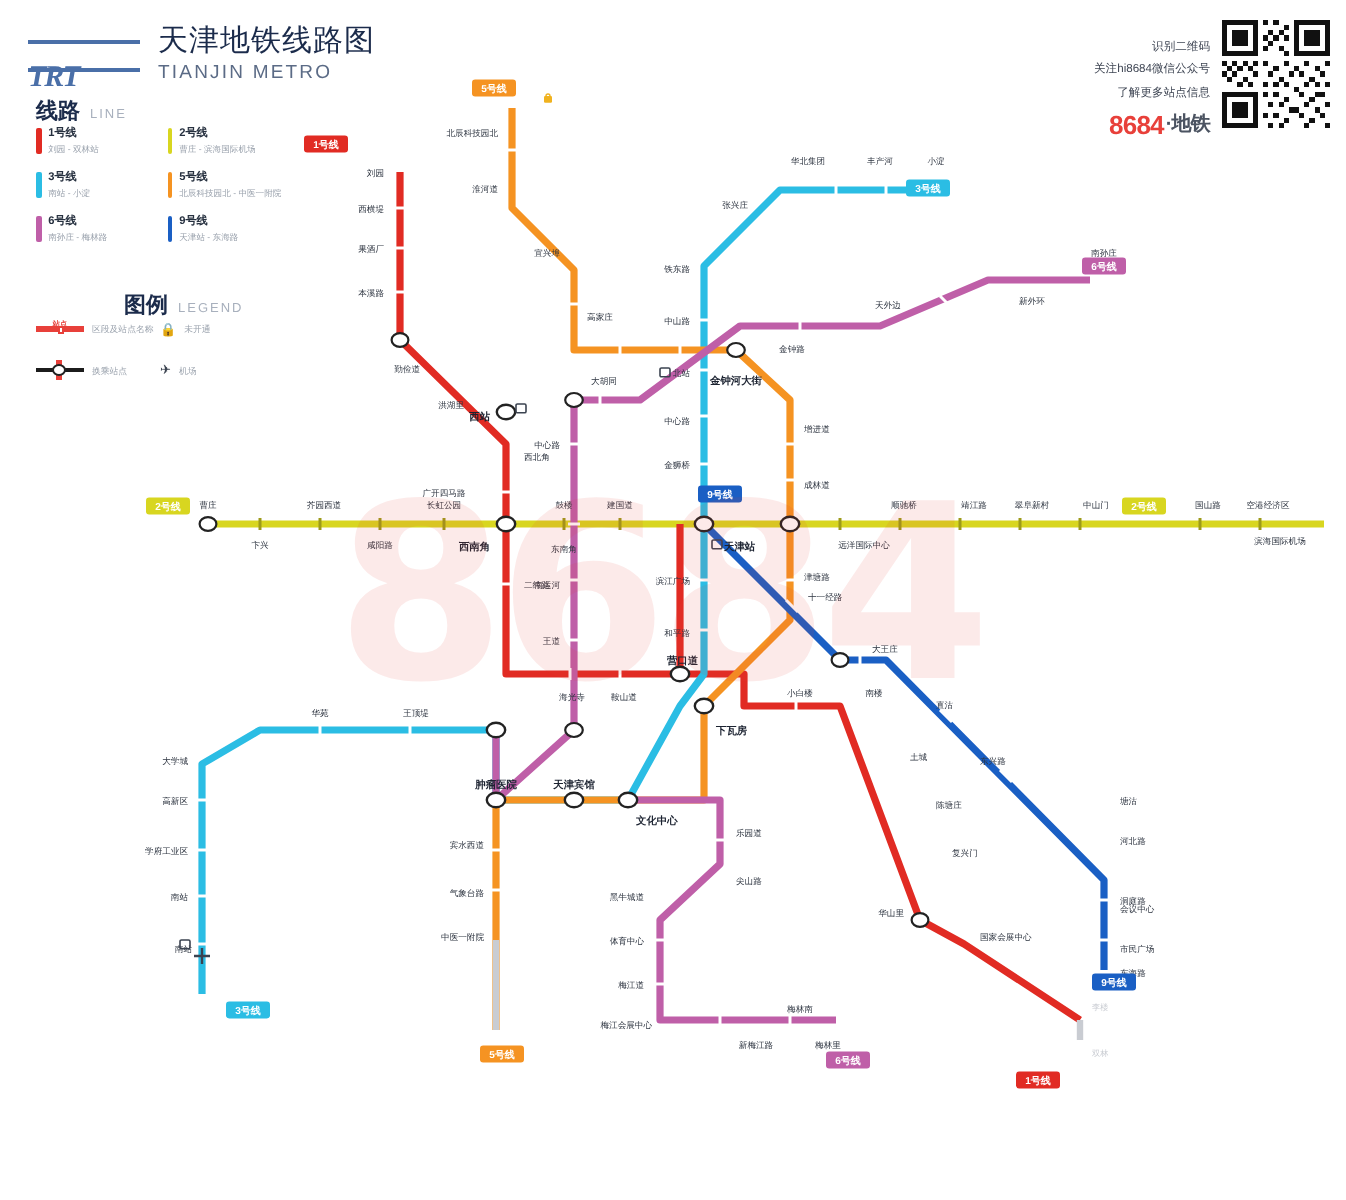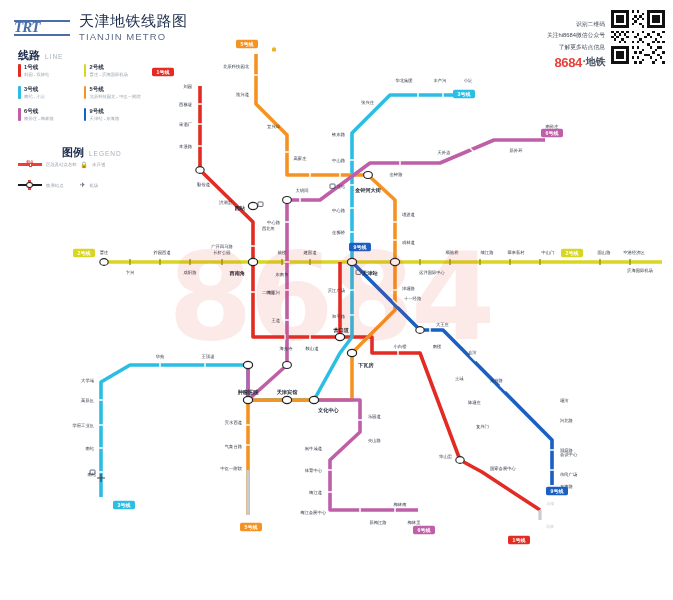--- a/index.html
+++ b/index.html
@@ -9,21 +9,21 @@
     position:relative; overflow:hidden;
   }
   #map { position:absolute; left:0; top:0; width:673px; height:600px; }
 
   
   .hdr { position:absolute; left:14px; top:12px; display:flex; align-items:center; gap:9px; }
   .trt-logo { width:56px; height:20px; position:relative; }
   .trt-text {
     font-family:"Liberation Serif","DejaVu Serif",serif;
     font-style:italic; font-weight:bold; font-size:15px;
-    color:#4a6fa8; letter-spacing:-1px; line-height:20px;
+    color:#4a6fa8; letter-spacing:-1px; line-height:20px;margin-top:12px;
   }
   .trt-bar { position:absolute; left:0; height:1.5px; background:#4a6fa8; width:56px; }
   .hdr-tt { font-size:15px; font-weight:normal; color:#1b2b4b; letter-spacing:.5px; line-height:1.15; }
   .hdr-st { font-size:9.5px; color:#5b6b86; letter-spacing:1.1px; margin-top:2px; }
 
   
   .sec-h { position:absolute; display:flex; align-items:baseline; gap:5px; }
   .sec-h .cn { font-size:11px; font-weight:bold; color:#1b2b4b; }
   .sec-h .en { font-size:6.5px; color:#a8b0bd; letter-spacing:1px; }
 

